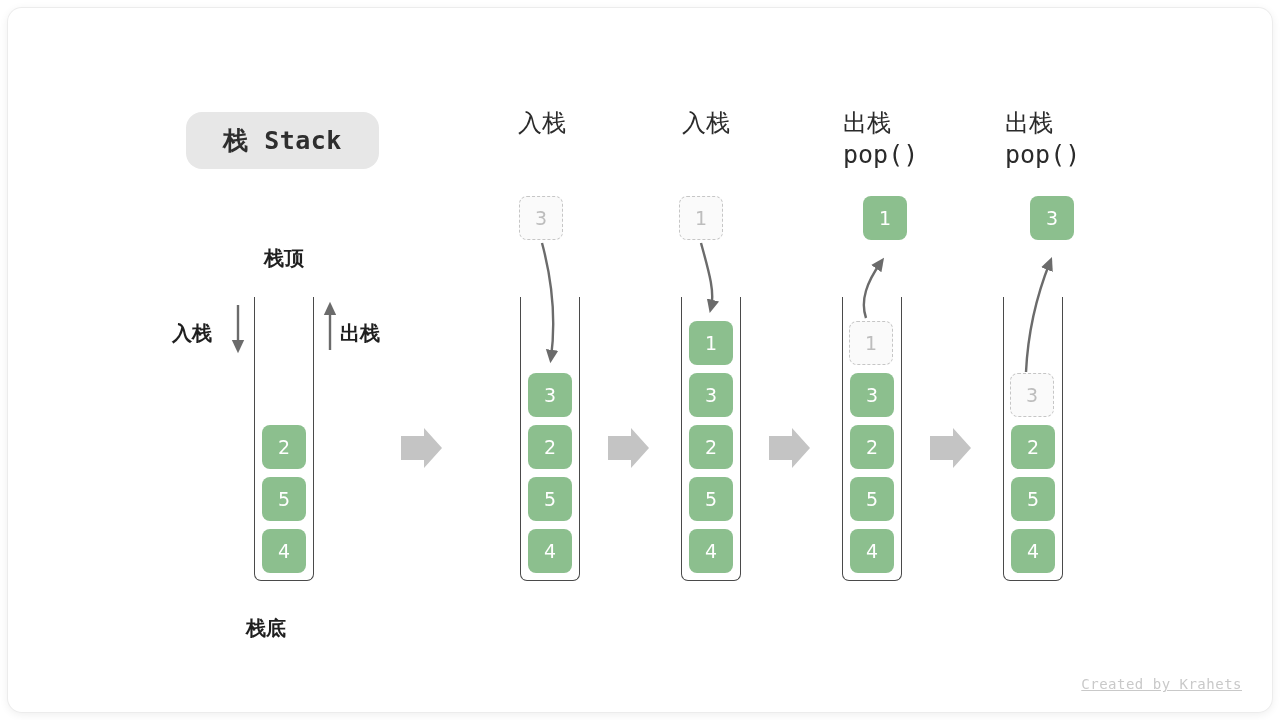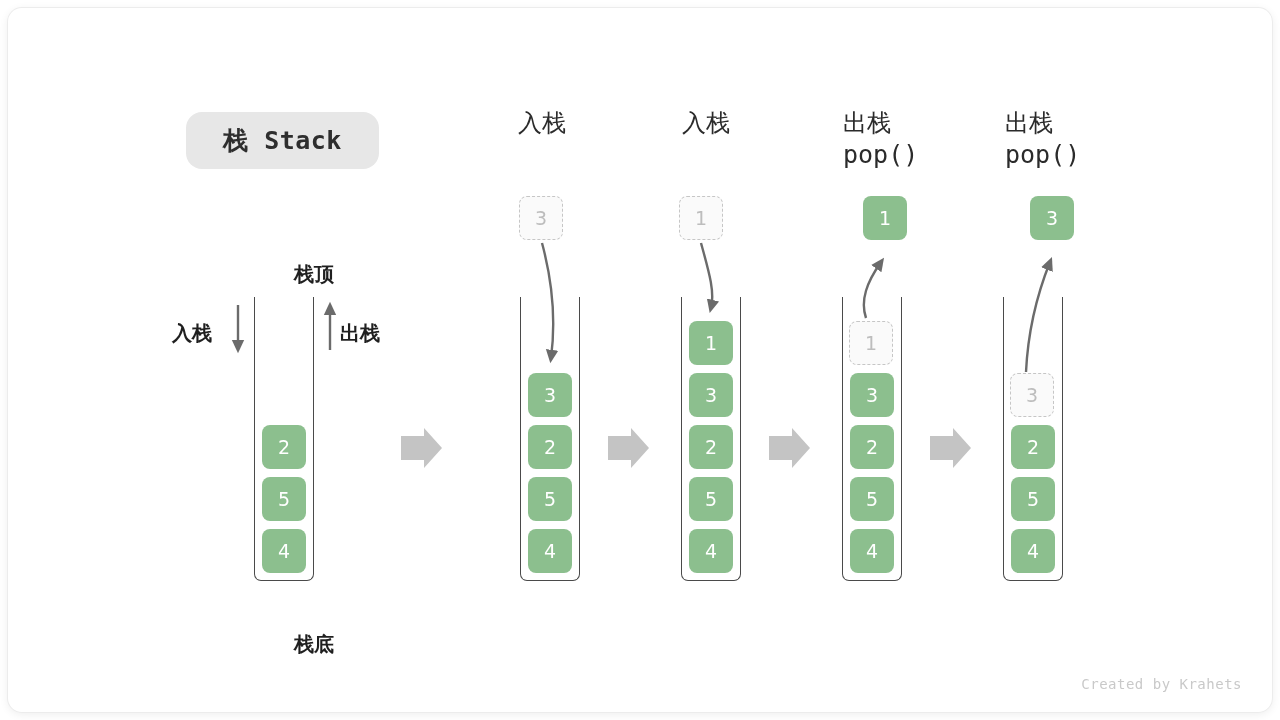--- a/index.html
+++ b/index.html
@@ -118,34 +118,34 @@
     color: #1f1f1f;
     white-space: nowrap;
     font-family: "DejaVu Sans", "Liberation Sans", sans-serif;
   }
   .cap-label {
     position: absolute;
     font-size: 20px;
     font-weight: bold;
     color: #1f1f1f;
     white-space: nowrap;
-    text-align: right;
-    font-family: "DejaVu Sans", "Liberation Sans", sans-serif;
-    margin-top: 16px;
+    text-align: center;
+    font-family: "DejaVu Sans", "Liberation Sans", sans-serif;
   }
 
   
   .credit {
     position: absolute;
     right: 38px;
     bottom: 28px;
     font-family: "DejaVu Sans Mono", "Liberation Mono", monospace;
     font-size: 14px;
     color: #c9c9c9;
     letter-spacing: 0.5px;
+    text-decoration: underline;
   }
 
   svg.overlay {
     position: absolute;
     left: 0; top: 0;
     width: 1280px;
     height: 720px;
     pointer-events: none;
   }
 </style>
@@ -153,21 +153,21 @@
 <body>
 
 <div id="canvas">
   <div class="frame"></div>
 
   <div class="title-badge">
     <span>栈 Stack</span>
   </div>
 
   <div class="cap-label" style="left:234px; top:245px; width:100px;">栈顶</div>
-  <div class="cap-label" style="left:234px; top:615px; width:100px;">栈底</div>
+  <div class="cap-label" style="left:216px; top:615px; width:100px;">栈底</div>
   <div class="side-label" style="left:172px; top:320px;">入栈</div>
   <div class="side-label" style="left:340px; top:320px;">出栈</div>
 
   <div class="stack-col" style="left:254px; top:297px;"></div>
   <div class="cell" style="left:262px; top:425px;">2</div>
   <div class="cell" style="left:262px; top:477px;">5</div>
   <div class="cell" style="left:262px; top:529px;">4</div>
 
   <div class="stage-head" style="left:518px; top:108px;">
     <div class="line1">入栈</div>

